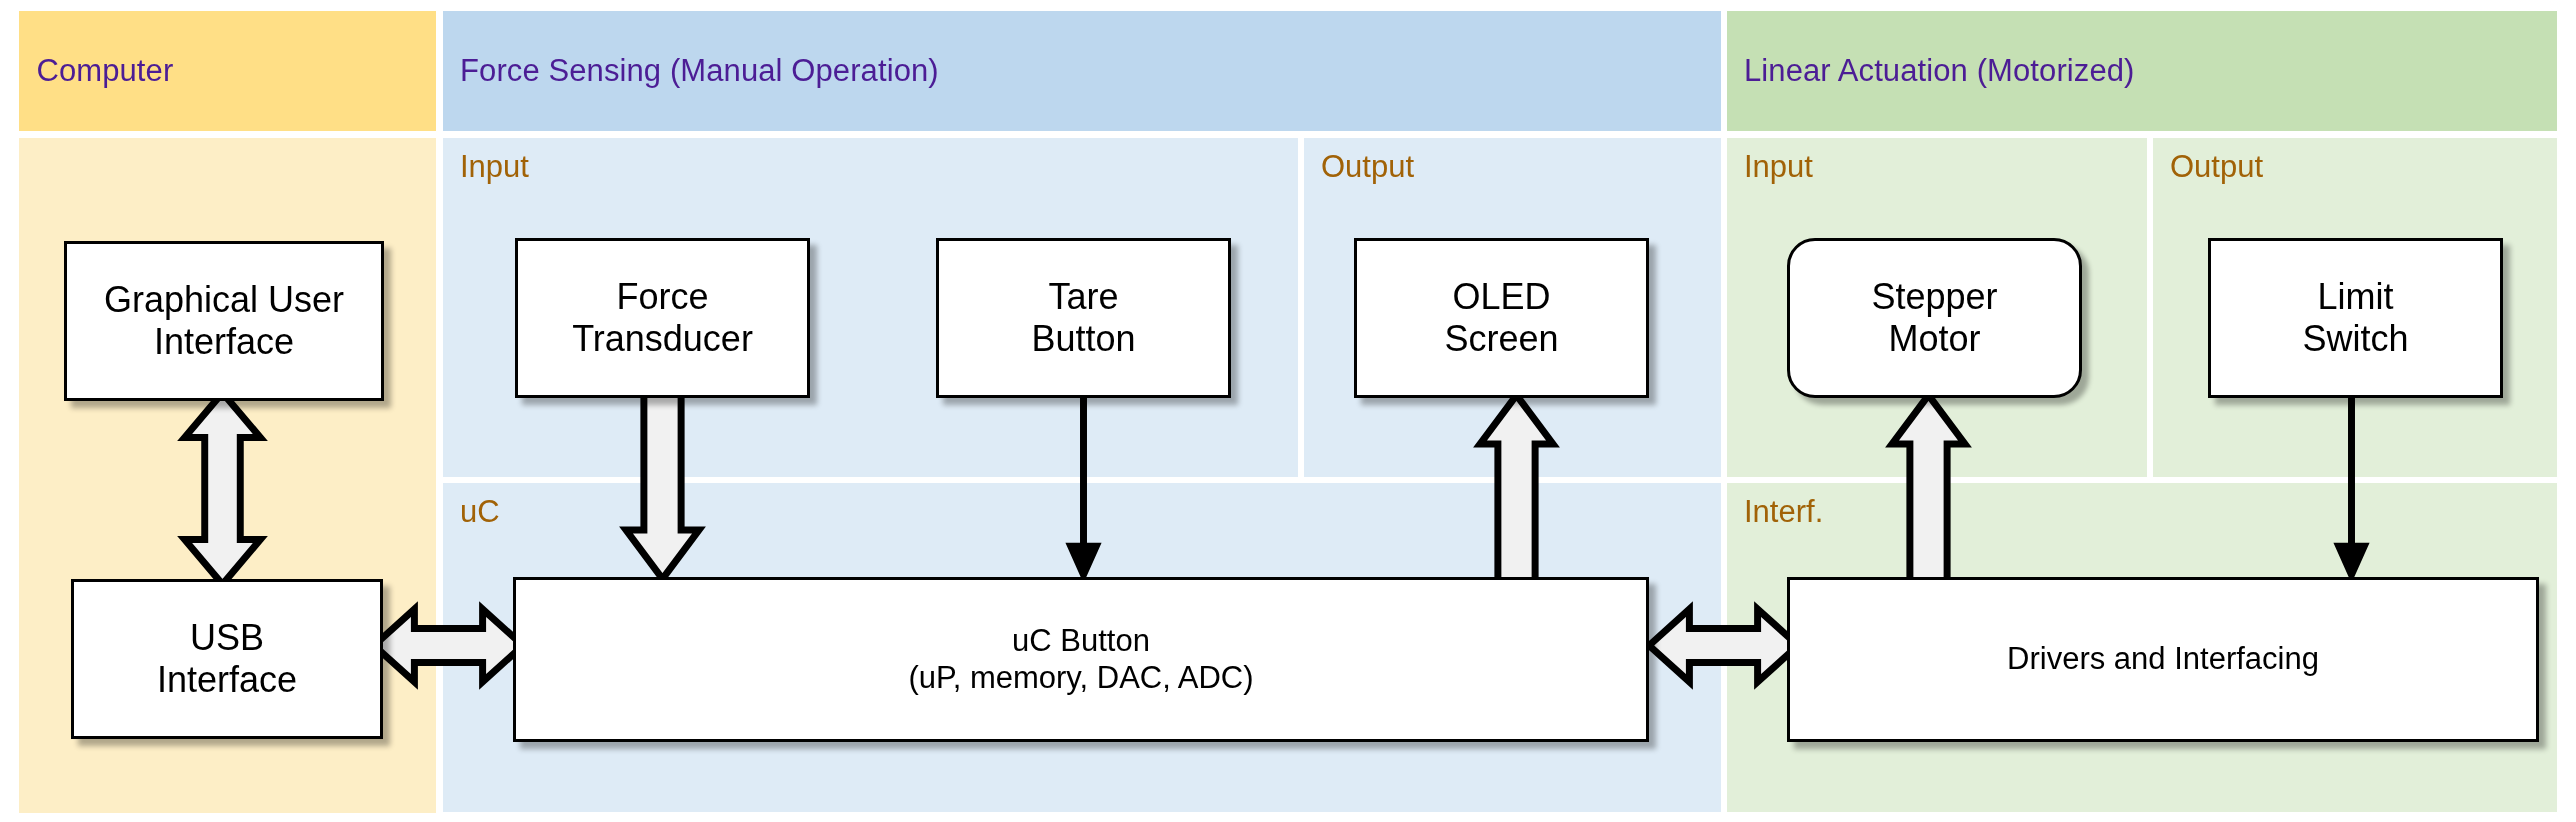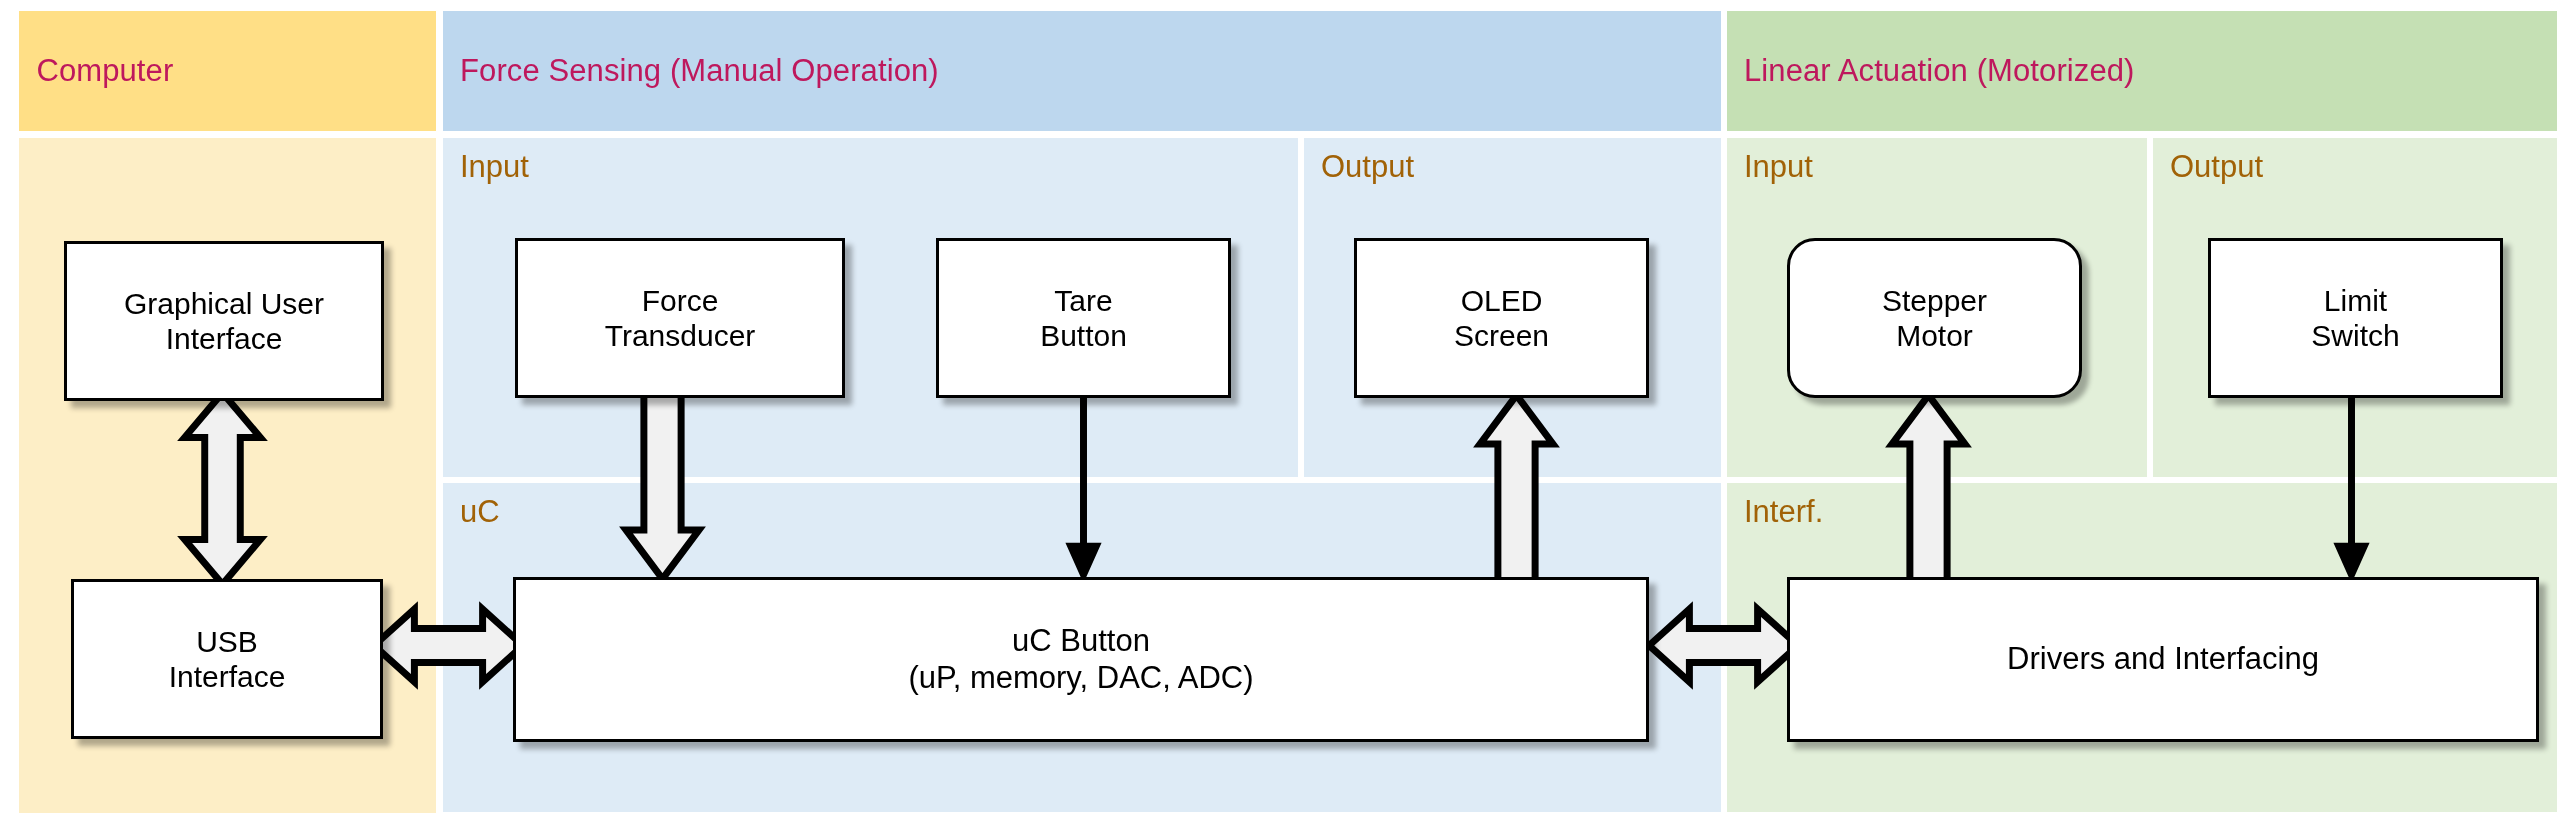--- a/index.html
+++ b/index.html
@@ -2,30 +2,30 @@
 <html style="font-size:12.4px"><head>
 <meta charset="utf-8">
 <style>
   html,body{margin:0;padding:0;background:#ffffff;}
   body{font-family:"Liberation Sans","DejaVu Sans",sans-serif;}
   #stage{position:relative;width:2576px;height:823px;background:#ffffff;overflow:hidden;}
 
   
   .panel{position:absolute;}
   .hdr{position:absolute;display:flex;align-items:center;}
-  .hdr-txt{font-size:31px;color:#be185d;padding-left:17px;letter-spacing:0.1px;white-space:nowrap;}
+  .hdr-txt{font-size:31px;color:#4c1d95;padding-left:17px;letter-spacing:0.1px;white-space:nowrap;}
   .body{position:absolute;}
   .sub{position:absolute;}
   .sub-lbl{position:absolute;font-size:31px;color:#a16207;white-space:nowrap;}
 
   
   .box{position:absolute;background:#ffffff;border:3.9px solid #000;
        box-sizing:border-box;display:flex;align-items:center;justify-content:center;
        box-shadow:7px 7px 5.4px rgba(0,0,0,.30);}
-  .box .lbl{font-size:30px;line-height:1.18;color:#000;text-align:center;white-space:pre-line;}
+  .box .lbl{font-size:36px;line-height:1.18;color:#000;text-align:center;white-space:pre-line;}
   .box.wide .lbl{font-size:31px;}
 
   
   .arrow{position:absolute;}
   .arrow svg{display:block;overflow:visible;}
 </style>
 </head>
 <body>
 
 <div id="stage">
@@ -120,21 +120,21 @@
   <div class="box" style="left:64px;top:241px;width:320px;height:160px;">
     <span class="lbl">Graphical User
 Interface</span>
   </div>
 
   <div class="box" style="left:71px;top:579px;width:312px;height:160px;">
     <span class="lbl">USB
 Interface</span>
   </div>
 
-  <div class="box" style="left:515px;top:238px;width:330px;height:160px;">
+  <div class="box" style="left:515px;top:238px;width:295px;height:160px;">
     <span class="lbl">Force
 Transducer</span>
   </div>
 
   <div class="box" style="left:936px;top:238px;width:295px;height:160px;">
     <span class="lbl">Tare
 Button</span>
   </div>
 
   <div class="box" style="left:1354px;top:238px;width:295px;height:160px;">

